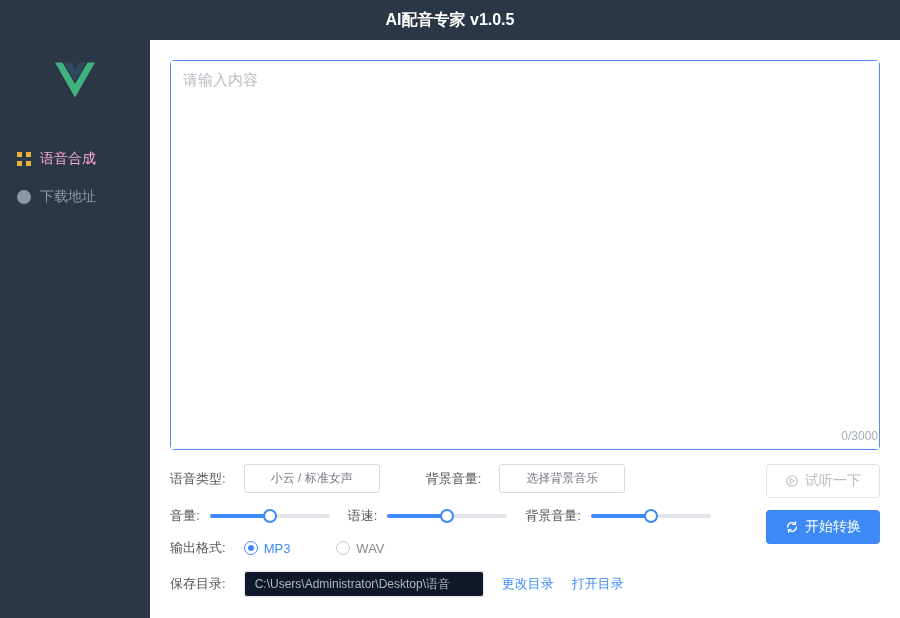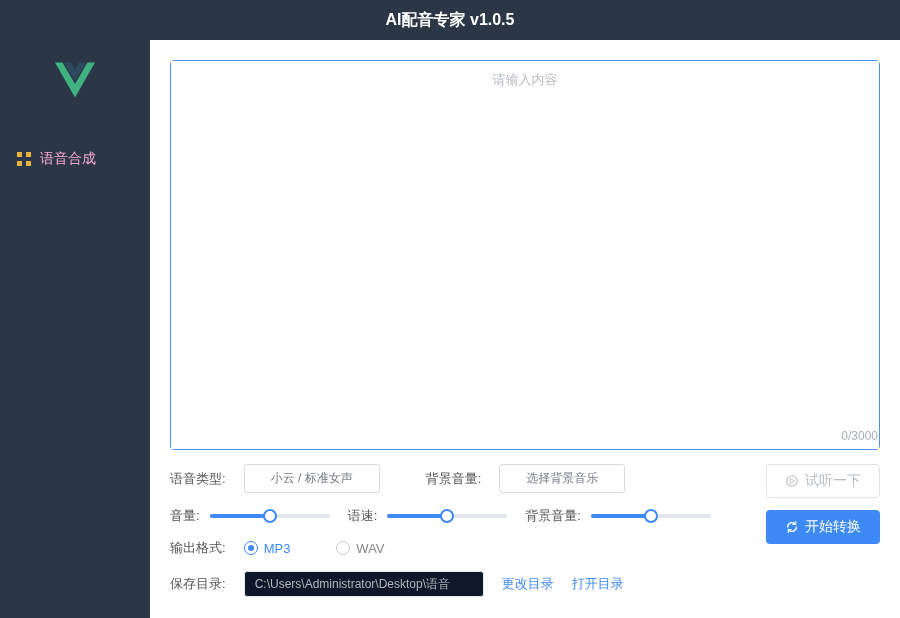--- a/index.html
+++ b/index.html
@@ -17,21 +17,21 @@
 .nav-item { display: flex; align-items: center; gap: 8px; padding: 10px 16px; font-size: 14px; cursor: pointer; }
 .nav-item.active { color: #f9a8d4; }
 .nav-item .nic { width:16px; height:16px; display:inline-flex; align-items:center; justify-content:center; }
 .nav-item.active .nic svg rect { fill:#ecb239; }
 .nav-item .nic svg circle { fill:#8a97a8; }
 .nav-item .nic svg rect { fill:#8a97a8; }
 
 .main { flex: 1; padding: 20px 20px 0 20px; display: flex; flex-direction: column; background:#fff; }
 
 .textarea-wrap { position: relative; border: 1px solid #4f8ef0; border-radius: 4px; height: 390px; background:#fff; }
-.textarea { width: 100%; height: 100%; border: none; outline: none; padding: 10px 12px; font-size: 13px; resize: none; font-family: inherit; text-align: center; }
+.textarea { width: 100%; height: 100%; border: none; outline: none; padding: 10px 12px; font-size: 15px; resize: none; font-family: inherit; }
 .textarea::placeholder { color: #b8bcc2; }
 .counter { position: absolute; right: 1px; bottom: 6px; color: #a7adb5; font-size: 12px; }
 
 .controls { padding-top: 14px; font-size: 13px; color:#5a5f66; }
 .row { display: flex; align-items: center; gap: 18px; margin-bottom: 14px; }
 .label { color: #555; }
 .select-btn { border: 1px solid #d7dbe0; background:#fff; color:#757a82; padding: 5px 26px; font-size: 12px; border-radius: 3px; cursor: pointer; }
 
 .slider-group { display: flex; align-items: center; gap: 10px; }
 .slider { position: relative; width: 120px; height: 14px; }
@@ -81,20 +81,28 @@
       <div class="nav-item active">
         <span class="nic">
             <svg viewBox="0 0 16 16">
               <rect x="1" y="1" width="5" height="5"></rect>
               <rect x="10" y="1" width="5" height="5"></rect>
               <rect x="1" y="10" width="5" height="5"></rect>
               <rect x="10" y="10" width="5" height="5"></rect>
             </svg>
           </span>
         <span>语音合成</span>
+      </div>
+      <div class="nav-item">
+        <span class="nic">
+            <svg viewBox="0 0 16 16">
+              <circle cx="8" cy="8" r="7"></circle>
+            </svg>
+          </span>
+        <span>下载地址</span>
       </div>
     </div>
   </div>
 
   <div class="main">
     <div class="textarea-wrap">
       <textarea class="textarea" placeholder="请输入内容" style=""></textarea>
       <div class="counter">0/3000</div>
     </div>
 

